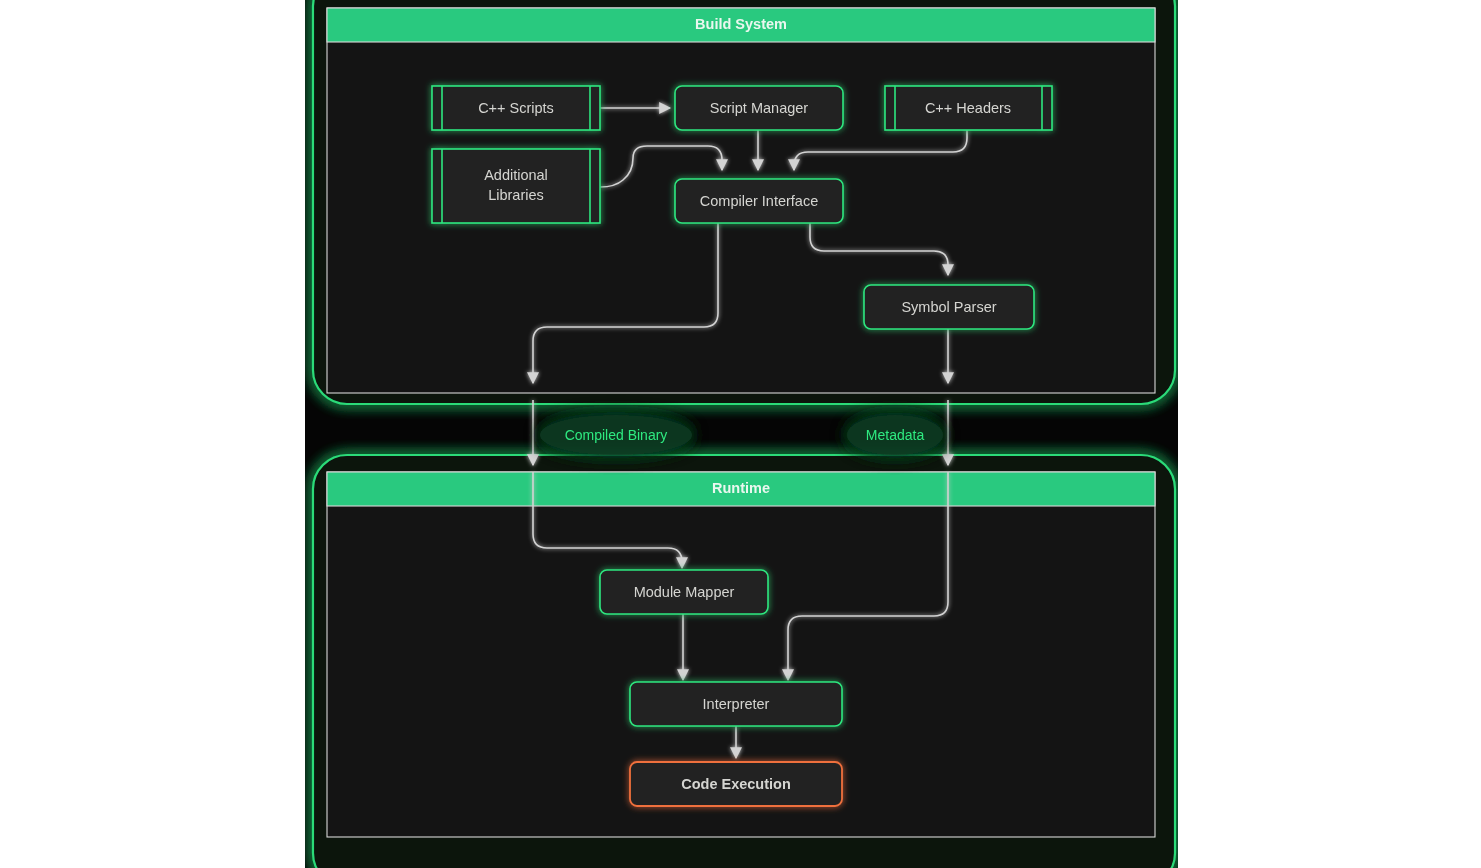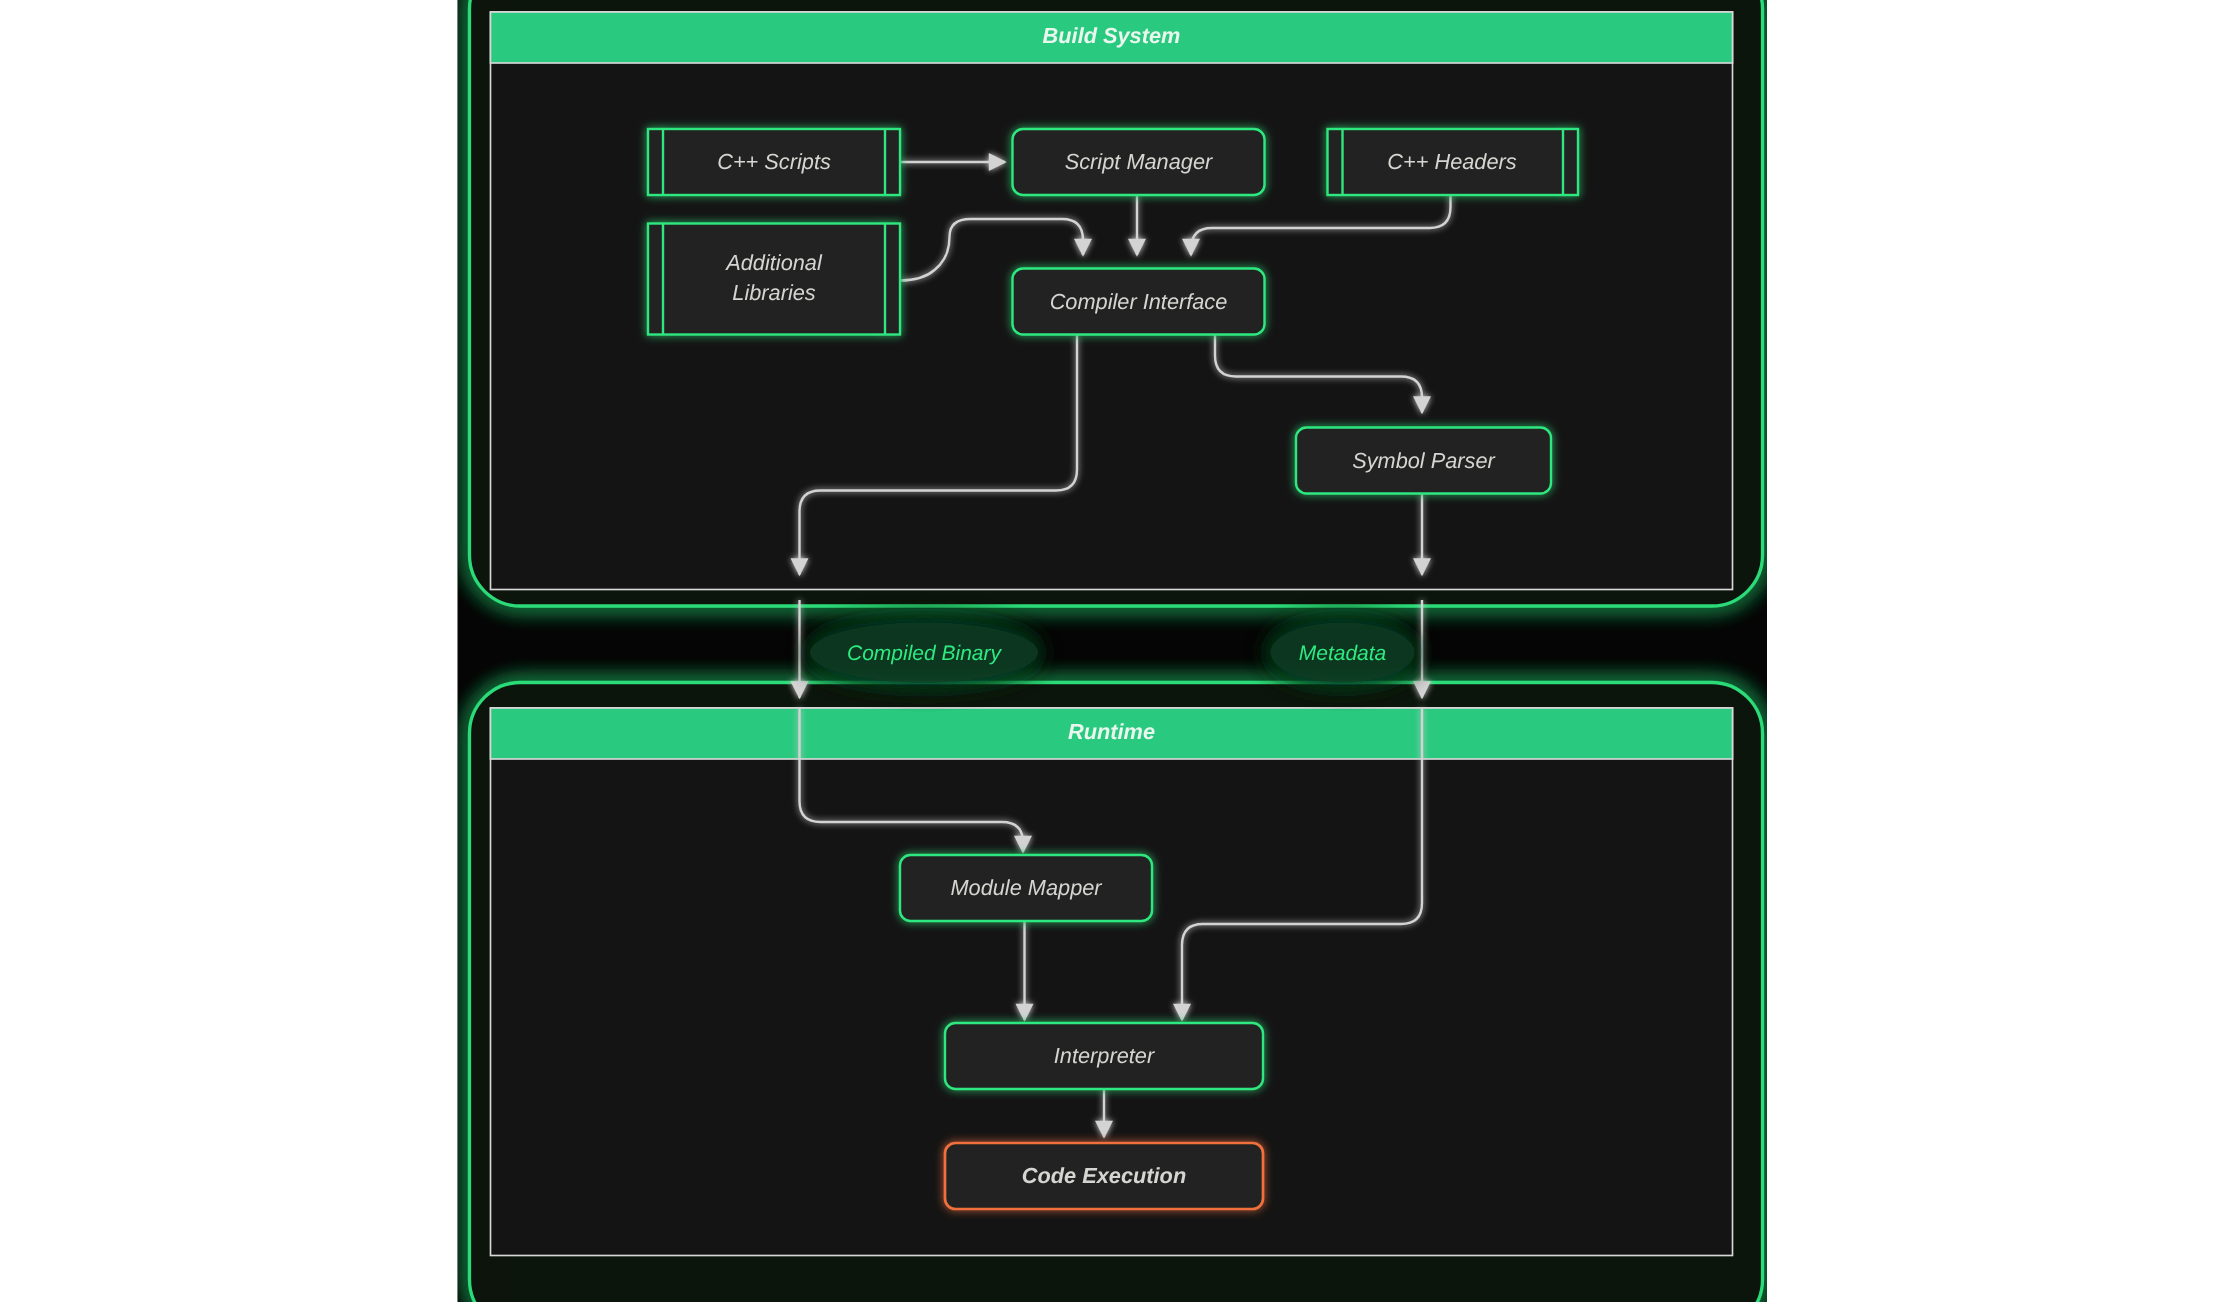--- a/index.html
+++ b/index.html
@@ -1,18 +1,18 @@
 <!DOCTYPE html>
 <html><head>
 <meta charset="utf-8">
 <style>
   html,body{margin:0;padding:0;background:#ffffff;}
   body{width:1481px;height:868px;overflow:hidden;font-family:"Liberation Sans",sans-serif;}
   #stage{position:relative;width:1481px;height:868px;background:#ffffff;}
-  #canvas{position:absolute;left:305px;top:0;width:873px;height:868px;background:#050505;font-style:italic;}
+  #canvas{position:absolute;left:305px;top:0;width:873px;height:868px;background:#050505;}
   svg#diagram{position:absolute;left:0;top:0;width:873px;height:868px;display:block;}
   .nodeLabel{font-family:"Liberation Sans",sans-serif;font-size:14.5px;fill:#d5d5d1;}
   .nodeLabelBold{font-family:"Liberation Sans",sans-serif;font-size:14.5px;font-weight:bold;fill:#d5d5d1;}
   .clusterTitle{font-family:"Liberation Sans",sans-serif;font-size:14.5px;font-weight:bold;fill:#eaf7ef;}
   .edgeLabel{font-family:"Liberation Sans",sans-serif;font-size:14px;fill:#2eea80;}
 </style>
 </head>
 <body>
 
 <div id="stage">

